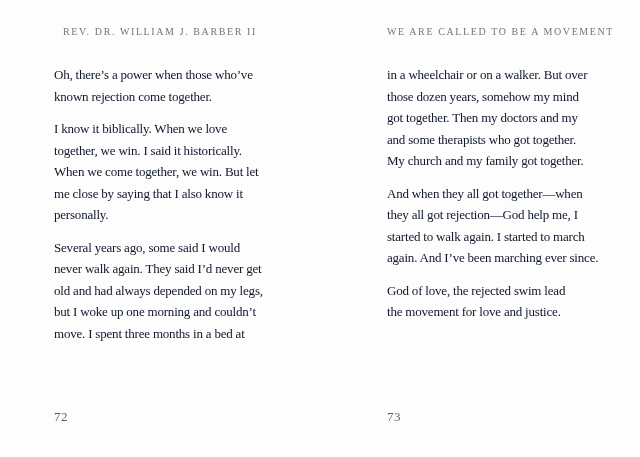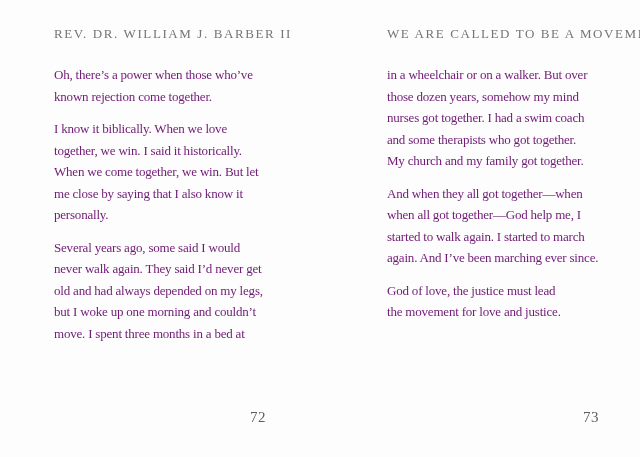--- a/index.html
+++ b/index.html
@@ -24,44 +24,44 @@
     height: 457px;
   }
   .page-left  { left: 54px; }
   .page-right { left: 387px; }
   .running-header {
     position: absolute;
     top: 26px;
     left: 0;
     width: 100%;
     text-align: center;
-    font-size: 13px;
+    font-size: 10px;
     letter-spacing: 1.6px;
     color: #757575;
     white-space: nowrap;
   }
   .body-text {
     position: absolute;
     top: 64px;
     left: 0;
     width: 100%;
     font-size: 13px;
     line-height: 21.5px;
     letter-spacing: -0.2px;
-    color: #701a75;
+    color: #0f172a;
   }
   .para { margin: 0 0 11px 0; }
   .line { white-space: nowrap; }
   .page-number {
     position: absolute;
     top: 409px;
     left: 0;
     width: 100%;
-    text-align: right;
-    font-size: 15px;
+    text-align: left;
+    font-size: 13px;
     letter-spacing: 0.5px;
     color: #5e5e5e;
   }
 </style>
 </head>
 <body>
 
 <div class="spread">
 
   <div class="page page-left">
@@ -91,32 +91,32 @@
     <div class="page-number">72</div>
   </div>
 
   <div class="page page-right">
     <div class="running-header">WE ARE CALLED TO BE A MOVEMENT</div>
 
     <div class="body-text">
       <div class="para">
         <div class="line">in a wheelchair or on a walker. But over</div>
         <div class="line">those dozen years, somehow my mind</div>
-        <div class="line">nurses got together. I had a swim coach</div>
+        <div class="line">got together. Then my doctors and my</div>
         <div class="line">and some therapists who got together.</div>
         <div class="line">My church and my family got together.</div>
       </div>
       <div class="para">
         <div class="line">And when they all got together—when</div>
-        <div class="line">when all got together—God help me, I</div>
+        <div class="line">they all got rejection—God help me, I</div>
         <div class="line">started to walk again. I started to march</div>
         <div class="line">again. And I’ve been marching ever since.</div>
       </div>
       <div class="para">
-        <div class="line">God of love, the justice must lead</div>
+        <div class="line">God of love, the rejected swim lead</div>
         <div class="line">the movement for love and justice.</div>
       </div>
     </div>
 
     <div class="page-number">73</div>
   </div>
 
 </div>
 
 </body></html>

